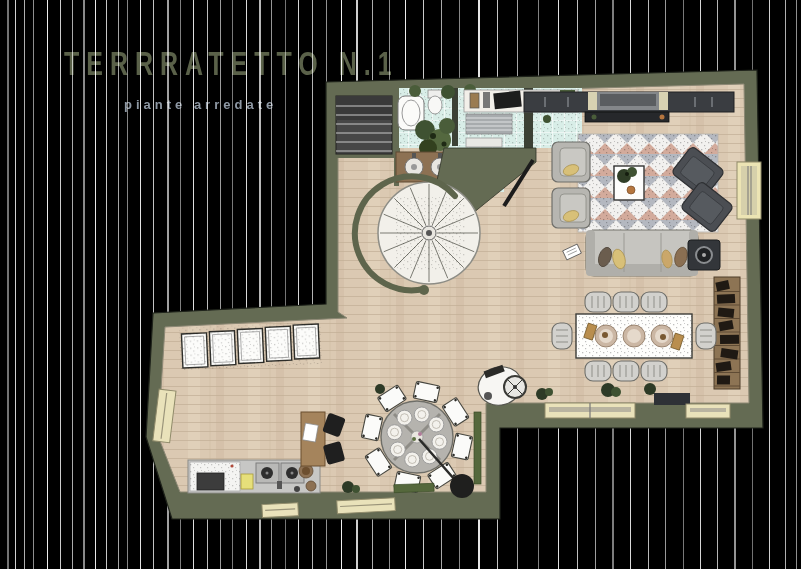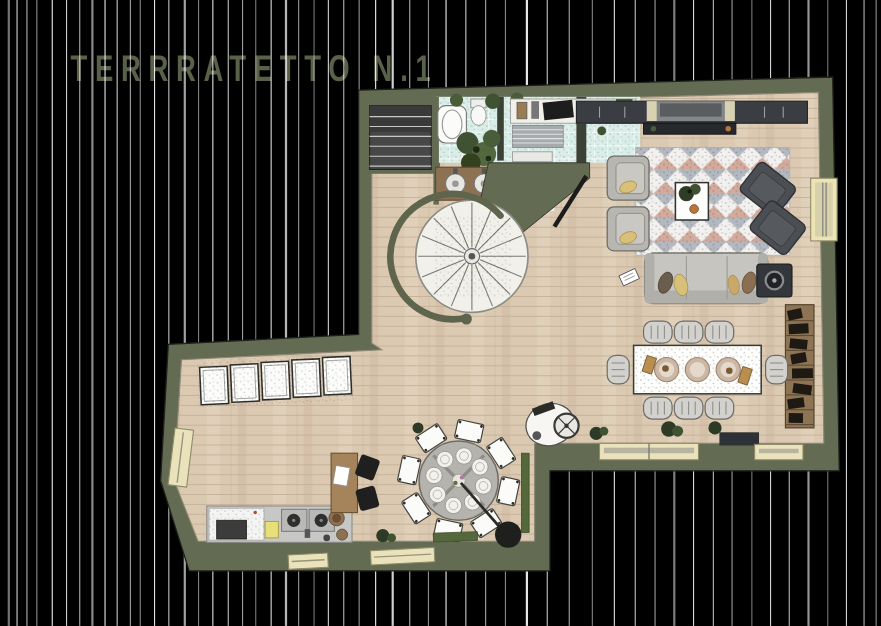--- a/index.html
+++ b/index.html
@@ -16,20 +16,21 @@
          letter-spacing:2px;white-space:nowrap;
          text-shadow:-1px -1px 0 #fff,1px -1px 0 #fff,-1px 1px 0 #fff,1px 1px 0 #fff,0 0 3px #fff;}
   svg.plan{position:absolute;inset:0;z-index:3;}
 </style>
 </head>
 <body>
 
 <div class="stage">
 
   <div class="title">TERRRATETTO N.1</div>
+  <div class="subtitle">piante arredate</div>
 
   <div class="bg-lines" id="bg-lines">
       <div style="left: 7px; width: 2px; opacity: 0.45;"></div>
       <div style="left: 15px; width: 1px; opacity: 0.82;"></div>
       <div style="left: 24px; width: 1px; opacity: 0.69;"></div>
       <div style="left: 33px; width: 1px; opacity: 0.56;"></div>
       <div style="left: 47px; width: 1px; opacity: 0.93;"></div>
       <div style="left: 60px; width: 1px; opacity: 0.8;"></div>
       <div style="left: 72px; width: 1px; opacity: 0.67;"></div>
       <div style="left: 83px; width: 2px; opacity: 0.54;"></div>

